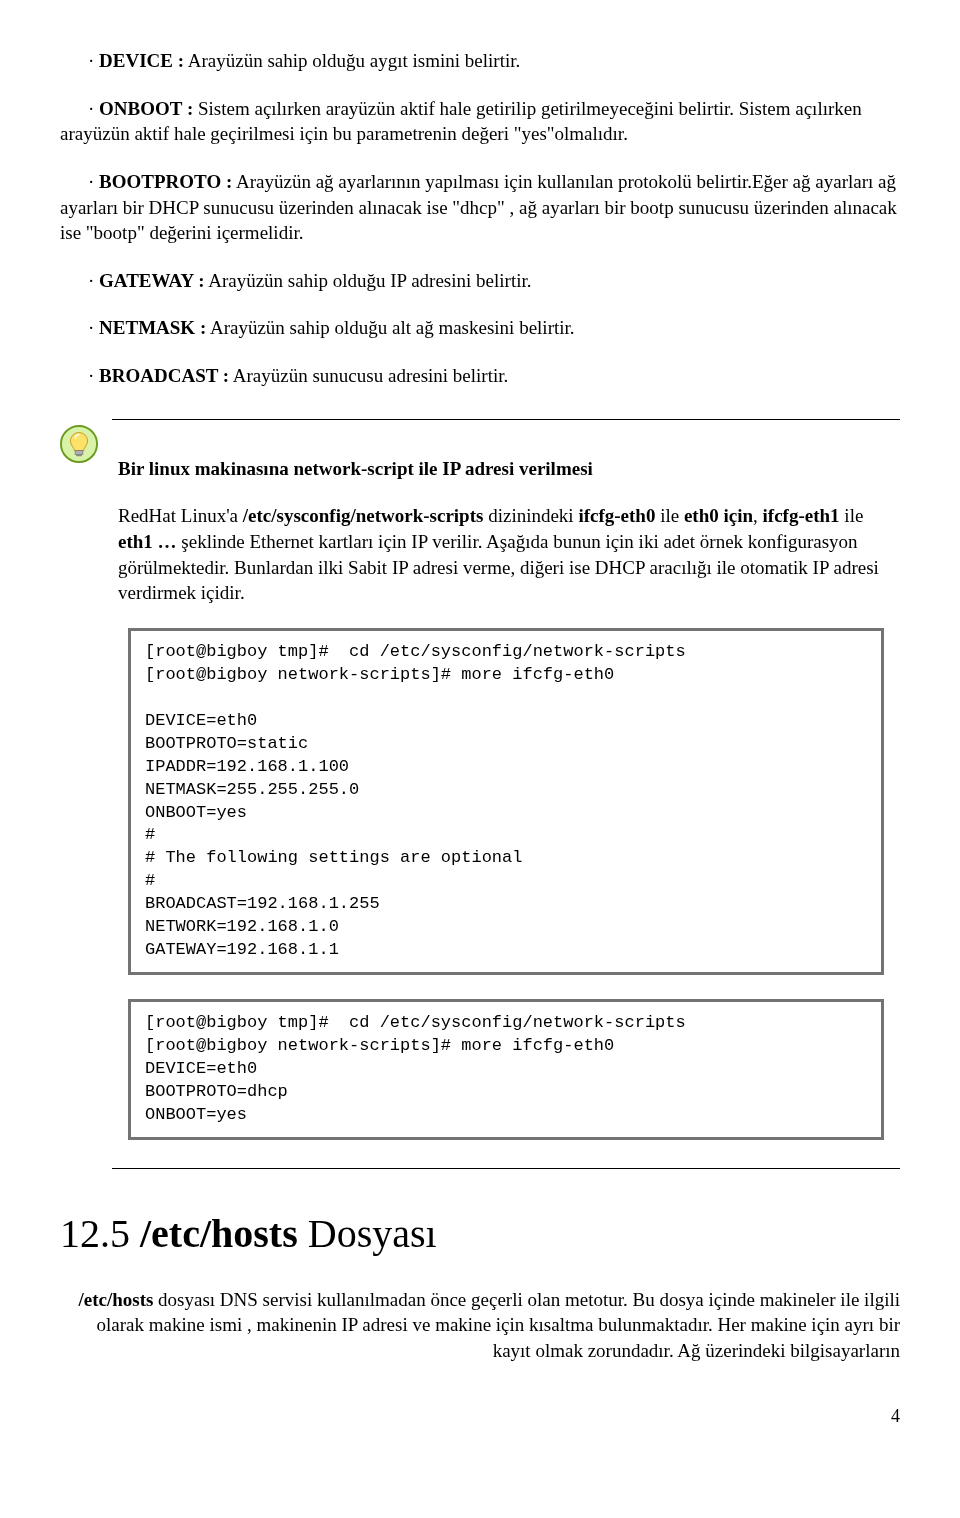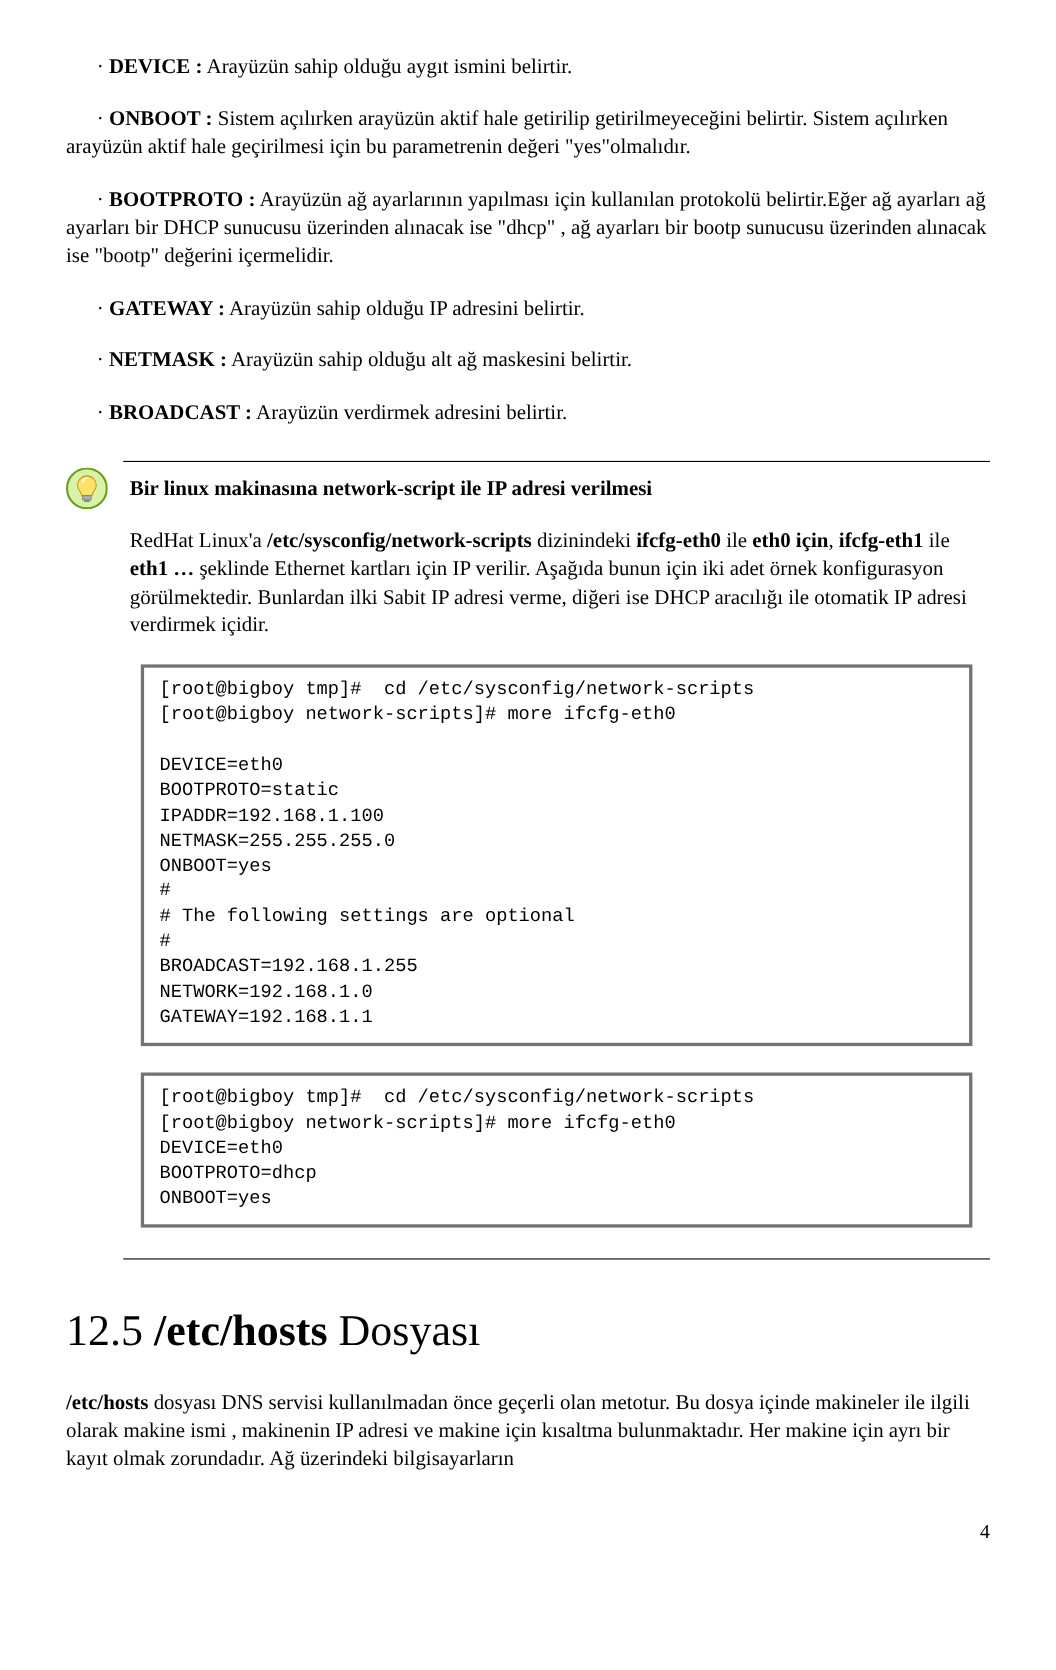--- a/index.html
+++ b/index.html
@@ -25,21 +25,21 @@
     margin-top: 30px;
   }
   .tip-icon-wrap {
     flex: 0 0 auto;
     margin-top: 6px;
   }
   .tip-content {
     flex: 1;
     border-top: 1px solid #000;
     border-bottom: 1px solid #000;
-    padding: 12px 6px 24px 6px;
+    padding: 36px 6px 24px 6px;
   }
   .tip-title {
     font-weight: bold;
     margin-bottom: 22px;
   }
   .tip-para { margin-bottom: 22px; }
   .tip-sub { font-weight: bold; margin-bottom: 14px; }
   .code-block {
     border: 3px solid #737373;
     margin: 0 10px 24px 10px;
@@ -49,21 +49,21 @@
     white-space: pre-wrap;
     line-height: 1.35;
   }
   .section-title {
     font-size: 40px;
     margin: 38px 0 26px 0;
     font-weight: normal;
   }
   .section-title .num { font-weight: normal; }
   .section-title .b { font-weight: bold; }
-  .final-para { margin: 0; }
+  .final-para { margin: 0; text-align: right; }
   .page-num {
     text-align: right;
     margin-top: 40px;
     font-size: 18px;
   }
   .b, b, strong { font-weight: bold; margin-top: 16px; }
 </style>
 </head>
 <body>
 
@@ -76,21 +76,21 @@
 <p class="bullet-item">
   · <span class="b">BOOTPROTO :</span><span> Arayüzün ağ ayarlarının yapılması için kullanılan protokolü belirtir.Eğer ağ ayarları ağ ayarları bir DHCP sunucusu üzerinden alınacak ise "dhcp" , ağ ayarları bir bootp sunucusu üzerinden alınacak ise "bootp" değerini içermelidir.</span>
 </p>
 <p class="bullet-item">
   · <span class="b">GATEWAY :</span><span> Arayüzün sahip olduğu IP adresini belirtir.</span>
 </p>
 <p class="bullet-item">
   · <span class="b">NETMASK :</span><span> Arayüzün sahip olduğu alt ağ maskesini belirtir.</span>
 </p>
 <p class="bullet-item">
-  · <span class="b">BROADCAST :</span><span> Arayüzün verdirmek adresini belirtir.</span>
+  · <span class="b">BROADCAST :</span><span> Arayüzün sunucusu adresini belirtir.</span>
 </p>
 
 <div class="tip-row">
   <div class="tip-icon-wrap">
     <svg width="38" height="38" viewBox="0 0 40 40">
       <circle cx="20" cy="20" r="19" fill="#d8f2a8" stroke="#6b9b1f" stroke-width="2"></circle>
       <path d="M20 8c-5 0-9 4-9 9 0 3 2 5 3 7 1 1 1 2 1 3h10c0-1 0-2 1-3 1-2 3-4 3-7 0-5-4-9-9-9z" fill="#fde26a" stroke="#c7931b" stroke-width="1"></path>
       <rect x="16" y="27" width="8" height="4" fill="#b0b0b0" stroke="#777" stroke-width="0.8"></rect>
       <rect x="17" y="31" width="6" height="2" rx="1" fill="#888"></rect>
       <path d="M16 14c0-2 2-4 4-4" fill="none" stroke="#fff" stroke-width="1.4" stroke-linecap="round"></path>

